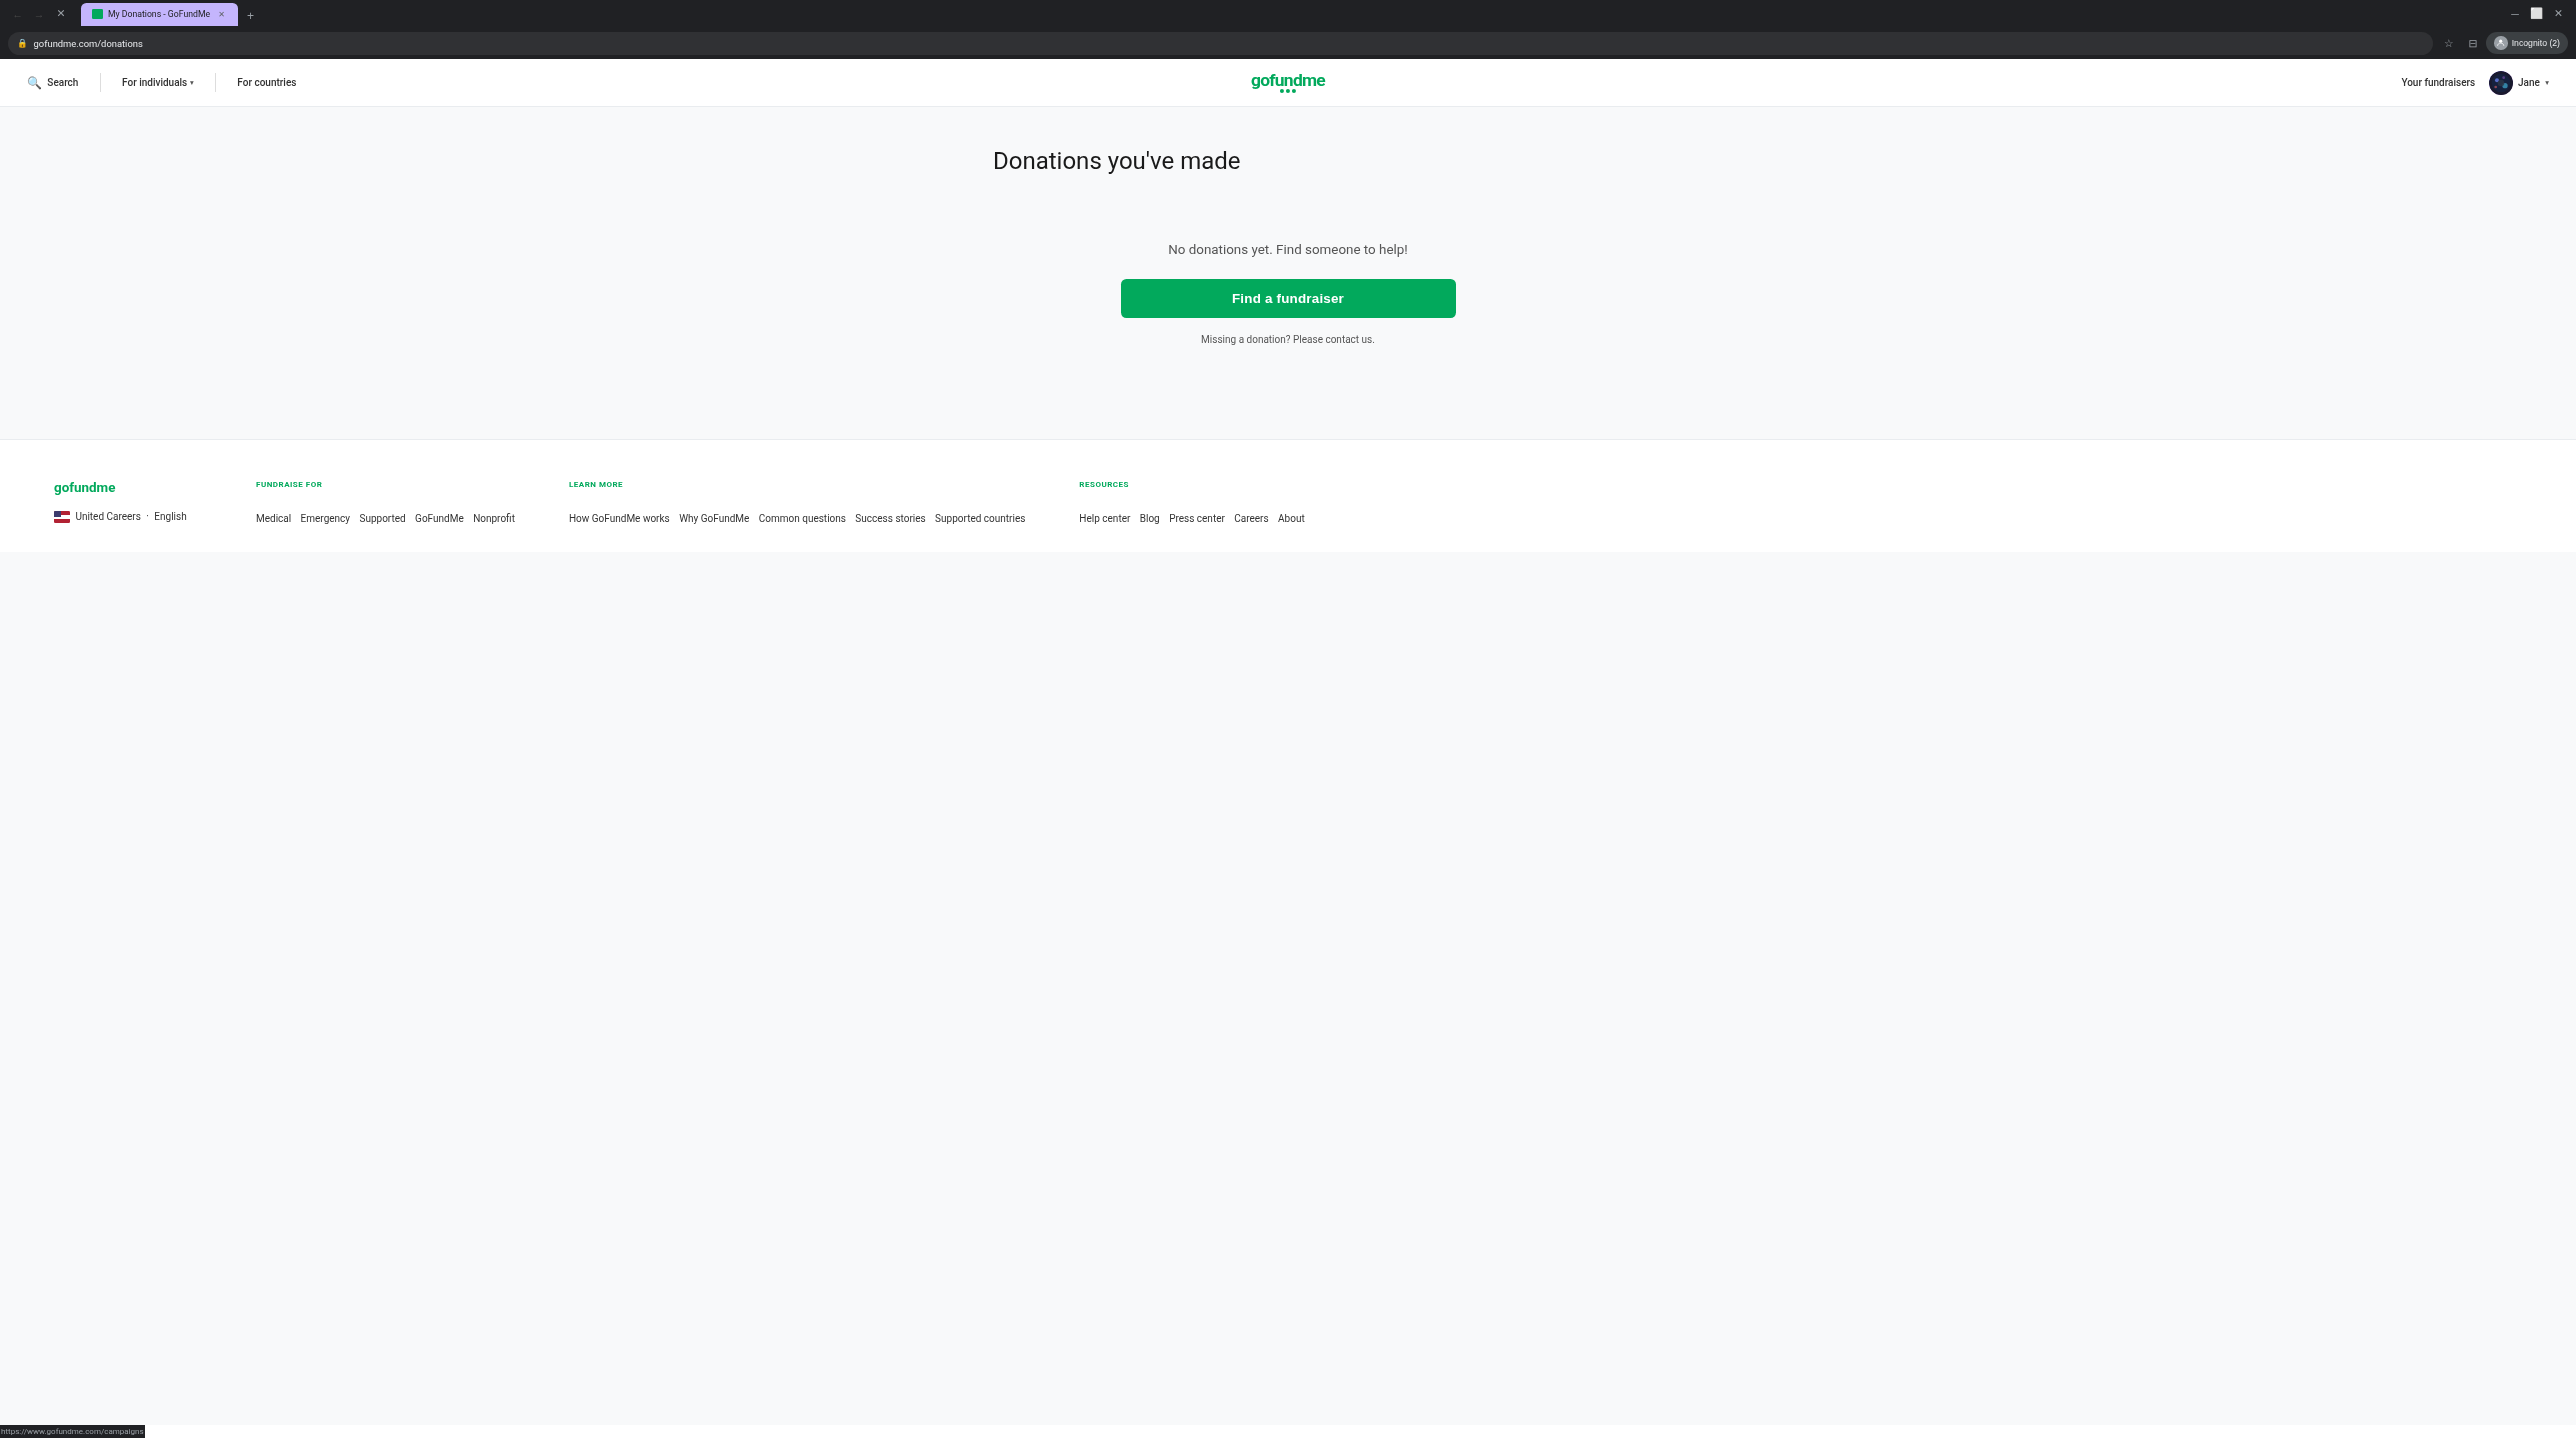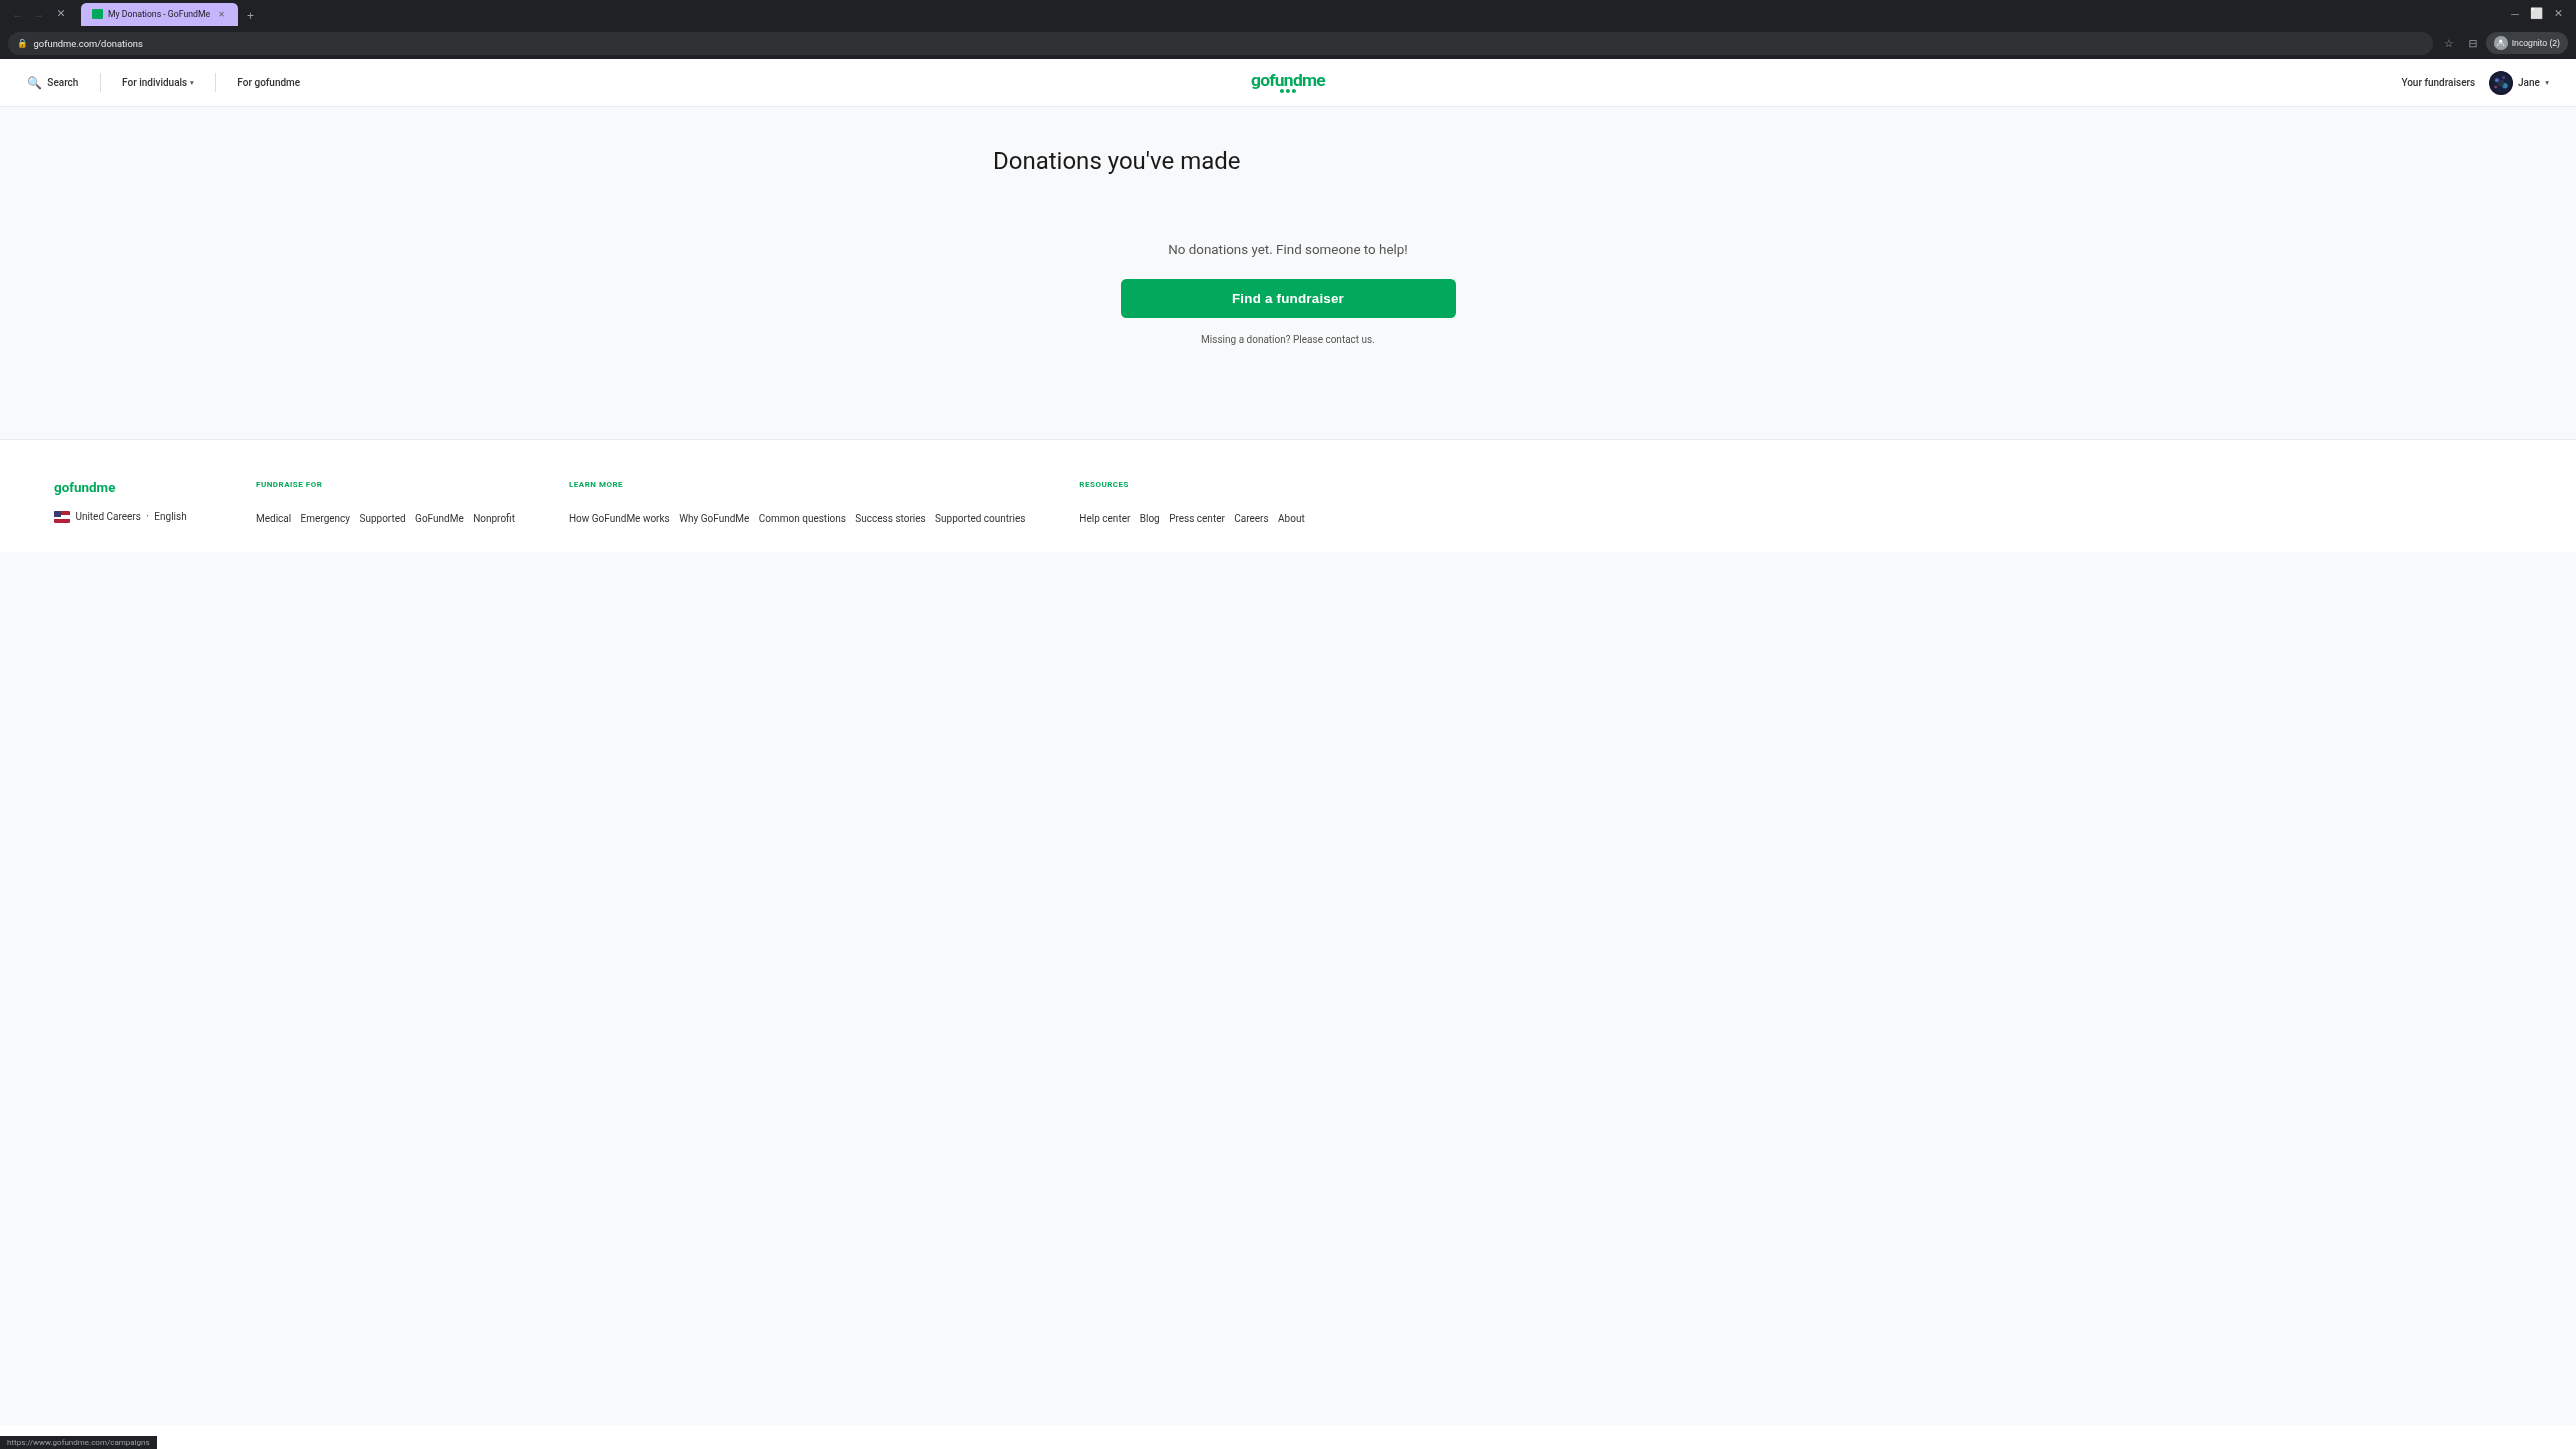--- a/index.html
+++ b/index.html
@@ -357,26 +357,26 @@
     }
     .footer-col ul li a {
       color: #333;
       text-decoration: none;
       font-size: 10px;
     }
 
     
     .status-bar {
       position: fixed;
-      bottom: 0;
+      bottom: 11px;
       left: 0;
       background: #202124;
       color: #9aa0a6;
       font-size: 8px;
-      padding: 2px 7px;
+      padding: 2px 1px;
       max-width: 268px;
       overflow: hidden;
       text-overflow: ellipsis;
       white-space: nowrap;
       z-index: 9999;
     }
   </style>
 </head>
 <body>
 
@@ -445,21 +445,21 @@
         <span class="nav-search-icon">🔍</span>
         <span>Search</span>
       </div>
       <div class="nav-divider"></div>
       <a class="nav-link" href="#">
         <span>For individuals</span>
         <span class="chevron">▾</span>
       </a>
       <div class="nav-divider"></div>
       <a class="nav-link" href="#">
-        <span>For gofundme</span>
+        <span>For countries</span>
       </a>
     </div>
 
     <div class="nav-logo">
       <div style="display:flex; flex-direction:column; align-items:center; line-height:1;">
         <div style="display:flex; align-items:center; gap:0;">
           <span style="font-size:17.4px; font-weight:700; color:#02a95c; letter-spacing:-0.7px;">gofundme</span>
         </div>
         <div style="display:flex; gap:2px; margin-top:-1.3px;">
           <span style="width:4px;height:4px;background:#02a95c;border-radius:50%;display:inline-block;"></span>

